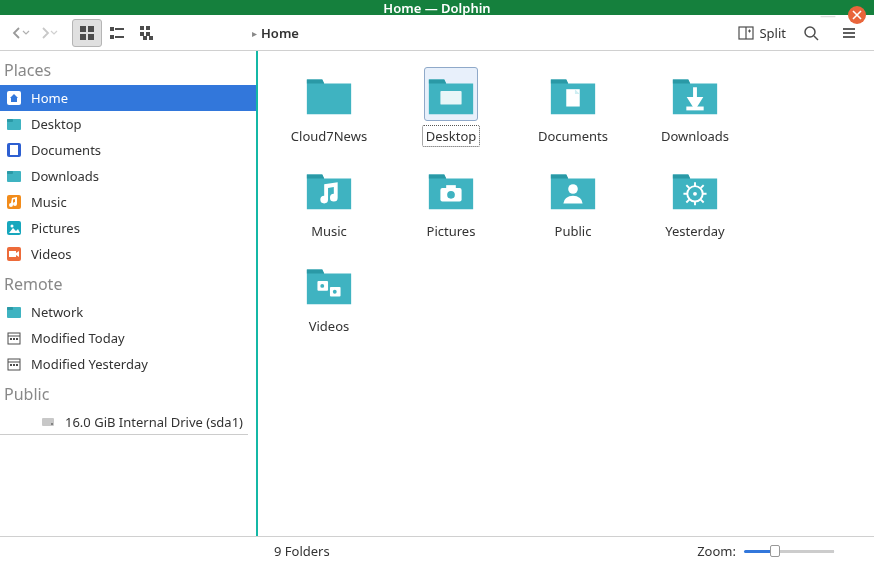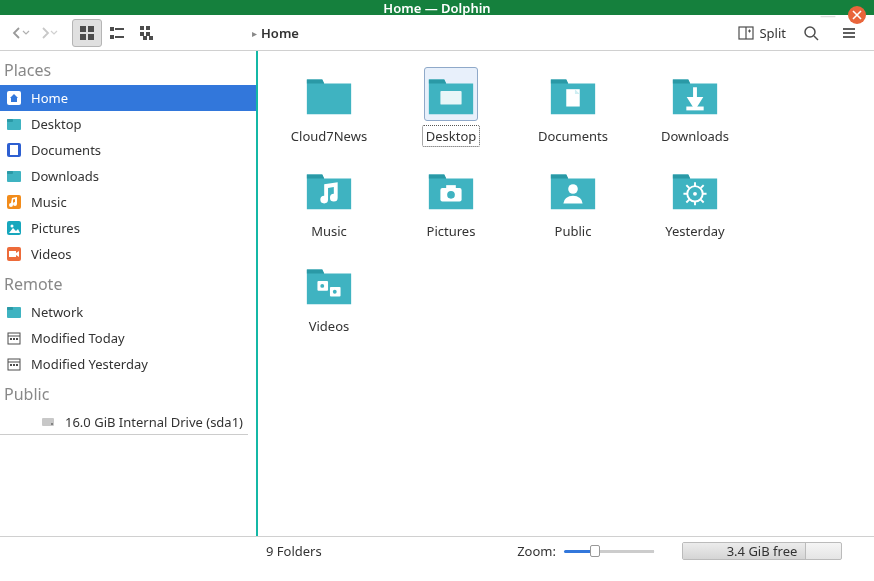--- a/index.html
+++ b/index.html
@@ -30,21 +30,21 @@
 .side-item.active { background: #3277db; color: #fff; }
 .side-item .ic { width: 18px; height: 18px; display: flex; align-items: center; justify-content: center; flex-shrink: 0; }
 .side-item.device { border-bottom: 1px solid #ccc; width: 248px; justify-content: flex-end; }
 .content { flex: 1; background: #fff; border-left: 2px solid #14b8a6; position: relative; overflow: auto; }
 .icon-grid { display: flex; flex-wrap: wrap; padding: 14px 10px; gap: 0; align-content: flex-start; }
 .folder-item { width: 122px; height: 95px; display: flex; flex-direction: column; align-items: center; justify-content: flex-start; cursor: pointer; padding-top: 2px; }
 .folder-icon-wrap { width: 54px; height: 54px; display: flex; align-items: center; justify-content: center; border: 1px solid transparent; border-radius: 3px; }
 .folder-item.selected .folder-icon-wrap { border: 1px solid #8fa9c9; background: #e8f0fb; }
 .folder-label { margin-top: 4px; color: #333; text-align: center; padding: 1px 3px; border: 1px solid transparent; border-radius: 2px; }
 .folder-item.selected .folder-label { border: 1px dotted #555; }
-.statusbar { height: 28px; border-top: 1px solid #d0d0d0; display: flex; align-items: center; padding: 0 10px; color: #333; gap: 8px; }
+.statusbar { height: 28px; border-top: 1px solid #d0d0d0; display: flex; align-items: center; padding: 0 18px; color: #333; gap: 8px; }
 .status-left { margin-left: 256px; }
 .status-spacer { flex: 1; }
 .zoom-slider { width: 90px; height: 14px; position: relative; }
 .zoom-track { position: absolute; top: 6px; left: 0; right: 0; height: 3px; background: #3277db; border-radius: 2px; }
 .zoom-track-after { position: absolute; top: 6px; left: 30px; right: 0; height: 3px; background: #ccc; }
 .zoom-thumb { position: absolute; top: 1px; left: 26px; width: 10px; height: 12px; background: #fff; border: 1px solid #999; border-radius: 2px; }
 .free-space { width: 160px; height: 18px; border: 1px solid #bbb; border-radius: 2px; position: relative; background: linear-gradient(#f5f5f5,#e5e5e5); display: flex; align-items: center; justify-content: center; font-size: 12px; color: #333; margin-left: 20px; }
 .free-fill { position: absolute; left: 0; top: 0; bottom: 0; width: 78%; background: linear-gradient(#ececec,#d5d5d5); border-right: 1px solid #bbb; }
 .free-space span { position: relative; z-index: 1; }
 .scrollbar-space { width: 14px; }
@@ -362,18 +362,14 @@
 
 <div class="statusbar">
   <span class="status-left">9 Folders</span>
   <span class="status-spacer"></span>
   <span>Zoom:</span>
   <div class="zoom-slider">
     <div class="zoom-track"></div>
       <div class="zoom-track-after"></div>
       <div class="zoom-thumb"></div>
   </div>
-  <div class="free-space">
-    <div class="free-fill"></div>
-    <span>3.4 GiB free</span>
-  </div>
   <div class="scrollbar-space"></div>
 </div>
 
 </body></html>

